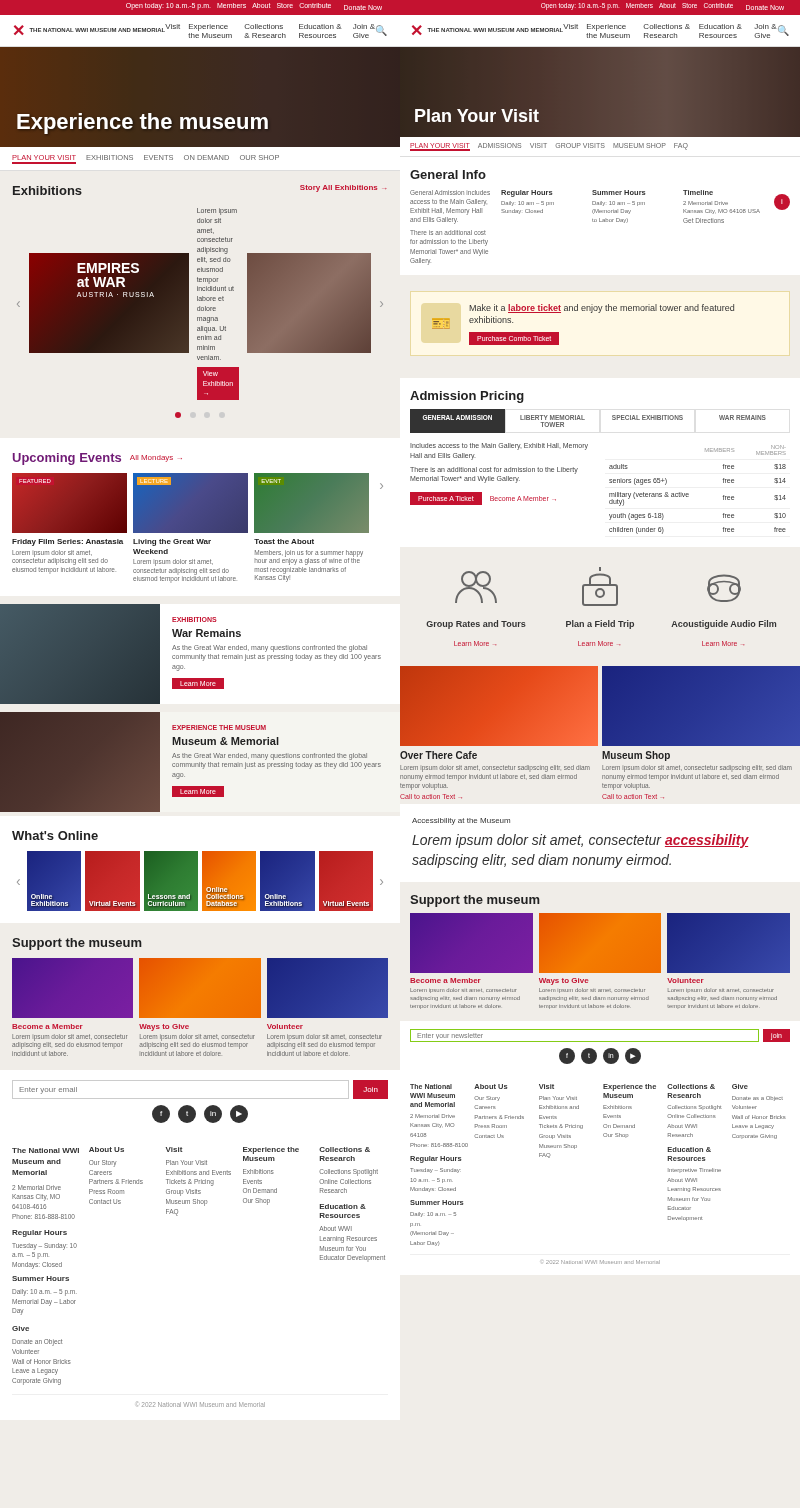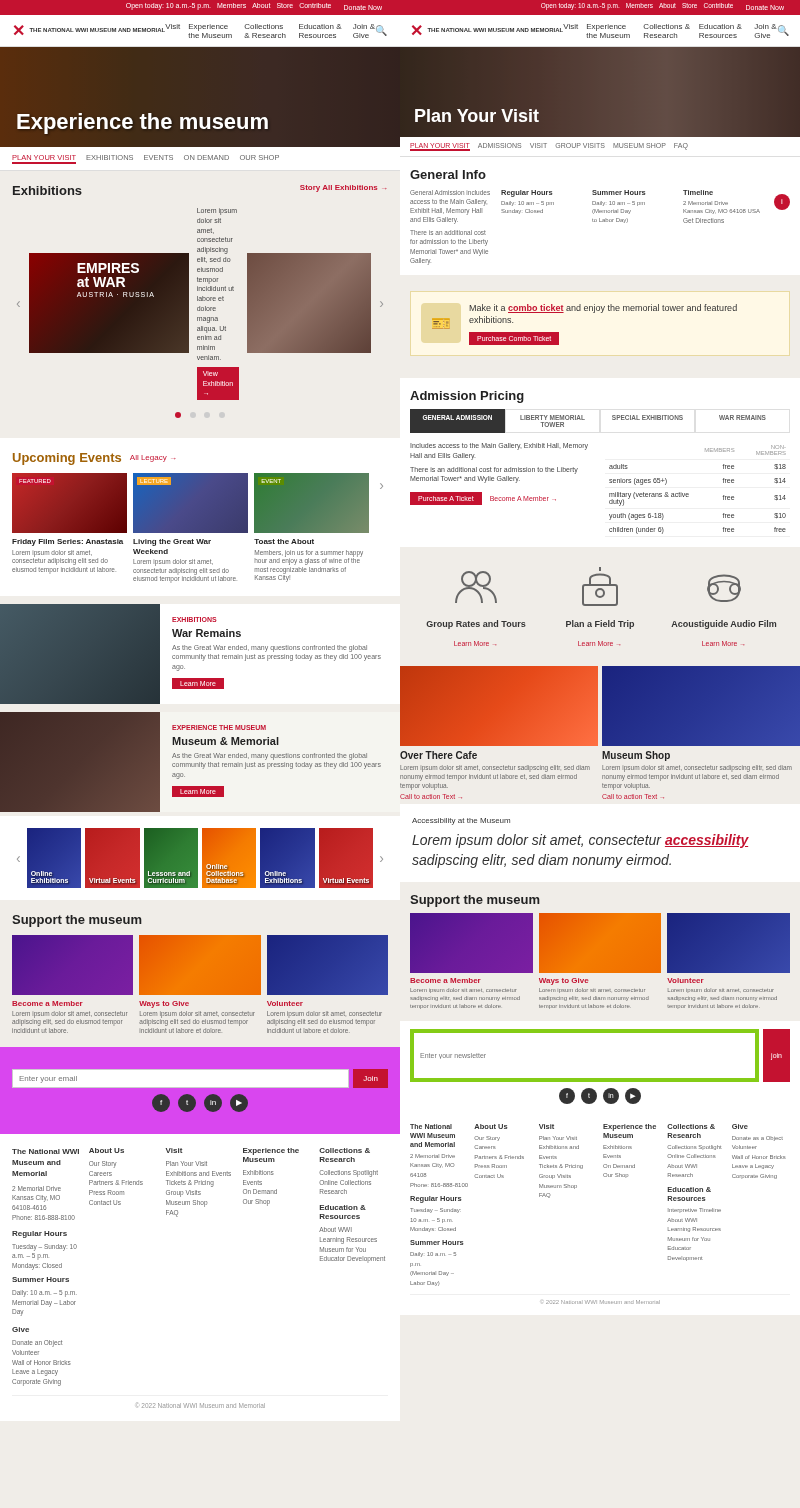--- a/index.html
+++ b/index.html
@@ -82,21 +82,21 @@
     .exhibitions-right { width: 130px; height: 100px; overflow: hidden; }
     .exhibitions-right-img { width: 100%; height: 100%; background: linear-gradient(135deg, #6d4c41, #8d6e63, #5d4037); }
     .nav-arrow { font-size: 14px; color: #999; cursor: pointer; padding: 4px; }
     .dots { text-align: center; padding: 4px; }
     .dot { display: inline-block; width: 6px; height: 6px; border-radius: 50%; background: #ccc; margin: 0 2px; }
     .dot.active { background: #c41230; }
 
     
     .events-section { background: #fff; padding: 12px; }
     .events-header { display: flex; align-items: center; margin-bottom: 8px; }
-    .events-title { font-size: 13px; font-weight: bold; color: #a16207; }
+    .events-title { font-size: 13px; font-weight: bold; color: #701a75; }
     .events-link { color: #c41230; font-size: 8px; margin-left: 8px; cursor: pointer; }
     .events-row { display: flex; gap: 6px; overflow: hidden; }
     .event-card { flex: 1; }
     .event-img { height: 60px; background: #8d6e63; position: relative; overflow: hidden; }
     .event-img-1 { background: linear-gradient(135deg, #c62828, #8d1c1c, #5d0000); }
     .event-img-2 { background: linear-gradient(135deg, #1565c0, #4a4a8a, #3a3a6a); }
     .event-img-3 { background: linear-gradient(135deg, #2e7d32, #4a7c59, #7a8c6a); }
     .event-badge { position: absolute; top: 4px; left: 4px; background: #c41230; color: #fff; font-size: 6px; padding: 1px 3px; }
     .event-badge.lecture { background: #f5a623; }
     .event-badge.event { background: #5b8c00; }
@@ -135,21 +135,21 @@
     .support-row { display: flex; gap: 6px; }
     .support-card { flex: 1; }
     .support-img { height: 60px; }
     .support-img-1 { background: linear-gradient(135deg, #4a148c, #6a1b9a, #7b1fa2); }
     .support-img-2 { background: linear-gradient(135deg, #e65100, #f57c00, #ef6c00); }
     .support-img-3 { background: linear-gradient(135deg, #1a237e, #283593, #3949ab); }
     .support-card-title { font-size: 8px; font-weight: bold; color: #c41230; margin: 4px 0 2px; }
     .support-card-desc { font-size: 6.5px; color: #666; line-height: 1.3; }
 
     
-    .newsletter { background: #d946ef; padding: 22px 12px; }
+    .newsletter { background: #ffffff; padding: 10px 12px; }
     .newsletter-form { display: flex; gap: 4px; margin-bottom: 6px; }
     .newsletter-input { flex: 1; border: 1px solid #ccc; padding: 4px 6px; font-size: 8px; }
     .newsletter-btn { background: #c41230; color: #fff; border: none; padding: 4px 10px; font-size: 8px; cursor: pointer; }
     .social-icons { display: flex; gap: 8px; justify-content: center; }
     .social-icon { width: 18px; height: 18px; border-radius: 50%; background: #333; display: flex; align-items: center; justify-content: center; color: #fff; font-size: 8px; cursor: pointer; }
 
     
     .footer { background: #fff; padding: 12px; }
     .footer-grid { display: flex; gap: 8px; flex-wrap: wrap; }
     .footer-col { flex: 1; min-width: 60px; }
@@ -235,21 +235,21 @@
     .rp-support-img { height: 60px; }
     .rp-s1 { background: linear-gradient(135deg, #4a148c, #6a1b9a, #7b1fa2); }
     .rp-s2 { background: linear-gradient(135deg, #e65100, #f57c00, #ef6c00); }
     .rp-s3 { background: linear-gradient(135deg, #1a237e, #283593, #3949ab); }
     .rp-support-title { font-size: 8px; font-weight: bold; color: #c41230; margin: 3px 0 2px; }
     .rp-support-desc { font-size: 6px; color: #666; line-height: 1.3; }
 
     
     .rp-newsletter { background: #fff; padding: 8px 10px; }
     .rp-nl-form { display: flex; gap: 4px; margin-bottom: 6px; }
-    .rp-nl-input { flex: 1; border: 4px solid #84cc16; padding: 19px 6px; font-size: 7px; }
+    .rp-nl-input { flex: 1; border: 1px solid #84cc16; padding: 1px 6px; font-size: 7px; }
     .rp-nl-btn { background: #c41230; color: #fff; border: none; padding: 3px 8px; font-size: 7px; cursor: pointer; }
     .rp-social { display: flex; gap: 6px; justify-content: center; }
     .rp-soc-icon { width: 16px; height: 16px; border-radius: 50%; background: #333; display: flex; align-items: center; justify-content: center; color: #fff; font-size: 7px; cursor: pointer; }
 
     
     .rp-footer { background: #fff; padding: 10px; }
     .rp-footer-grid { display: flex; gap: 6px; flex-wrap: wrap; }
     .rp-footer-col { flex: 1; min-width: 50px; }
     .rp-footer-title { font-size: 7.5px; font-weight: bold; color: #333; margin-bottom: 3px; }
     .rp-footer-col p { font-size: 6px; color: #666; line-height: 1.6; cursor: pointer; }
@@ -333,21 +333,21 @@
         <span class="dot active"></span>
         <span class="dot"></span>
         <span class="dot"></span>
         <span class="dot"></span>
       </div>
     </div>
 
     <div class="events-section">
       <div class="events-header">
         <div class="events-title">Upcoming Events</div>
-        <span class="events-link">All Legacy →</span>
+        <span class="events-link">All Mondays →</span>
       </div>
       <div class="events-row">
         <div class="event-card">
           <div class="event-img event-img-1">
             <span class="event-badge">FEATURED</span>
           </div>
           <div class="event-title">Friday Film Series: Anastasia</div>
           <div class="event-desc">Lorem ipsum dolor sit amet, consectetur adipiscing elit sed do eiusmod tempor incididunt ut labore.</div>
         </div>
         <div class="event-card">
@@ -382,20 +382,21 @@
       <div class="museum-img"></div>
       <div class="museum-content">
         <div class="feature-tag">EXPERIENCE THE MUSEUM</div>
         <div class="feature-title">Museum &amp; Memorial</div>
         <div class="feature-desc">As the Great War ended, many questions confronted the global community that remain just as pressing today as they did 100 years ago.</div>
         <span class="learn-btn">Learn More</span>
       </div>
     </div>
 
     <div class="online-section">
+      <div class="section-title">What's Online</div>
       <div style="display:flex; align-items:center; gap:2px;">
         <span class="nav-arrow">‹</span>
         <div class="online-scroll" style="flex:1">
           <div class="online-item">
             <div class="online-thumb online-t1">
               <span class="online-label">Online Exhibitions</span>
             </div>
           </div>
           <div class="online-item">
             <div class="online-thumb online-t2">
@@ -602,21 +603,21 @@
           <span class="info-icon">i</span>
         </div>
       </div>
     </div>
 
     <div style="padding:8px 10px; background:#f0ede8;">
       <div class="combo-box">
         <div class="combo-icon">🎫</div>
         <div>
           <p class="combo-text">
-            <span>Make it a </span><em>combo ticket</em><span> and enjoy the memorial tower and featured exhibitions.</span>
+            <span>Make it a </span><em>labore ticket</em><span> and enjoy the memorial tower and featured exhibitions.</span>
           </p>
           <span class="combo-btn">Purchase Combo Ticket</span>
         </div>
       </div>
     </div>
 
     <div class="admission-section">
       <div class="rp-section-title">Admission Pricing</div>
       <div class="admission-tabs">
         <div class="admission-tab active">GENERAL ADMISSION</div>

